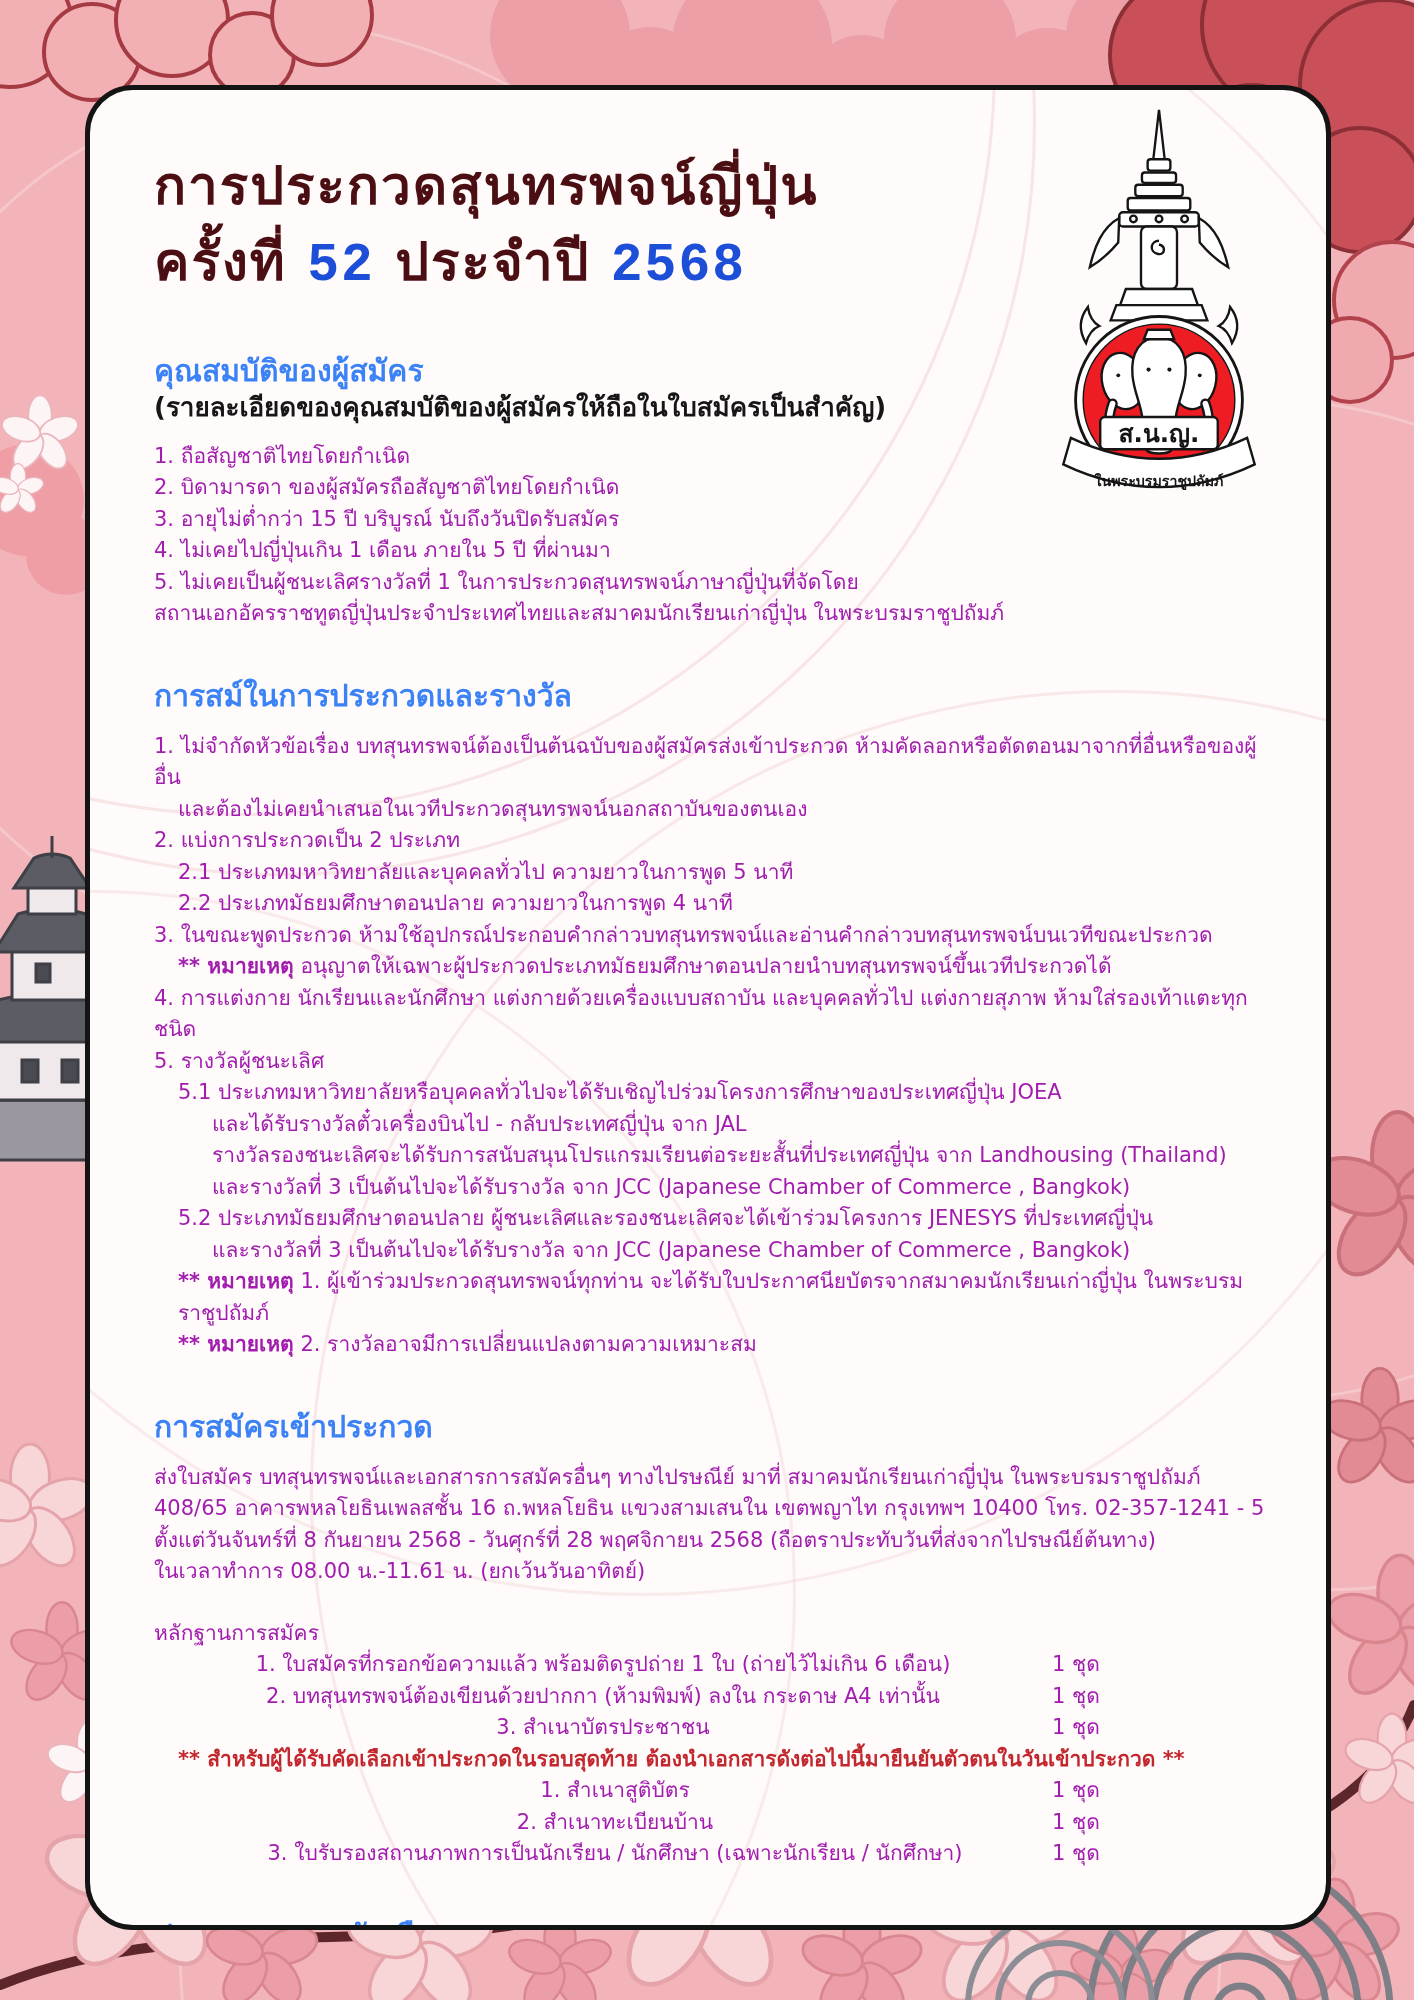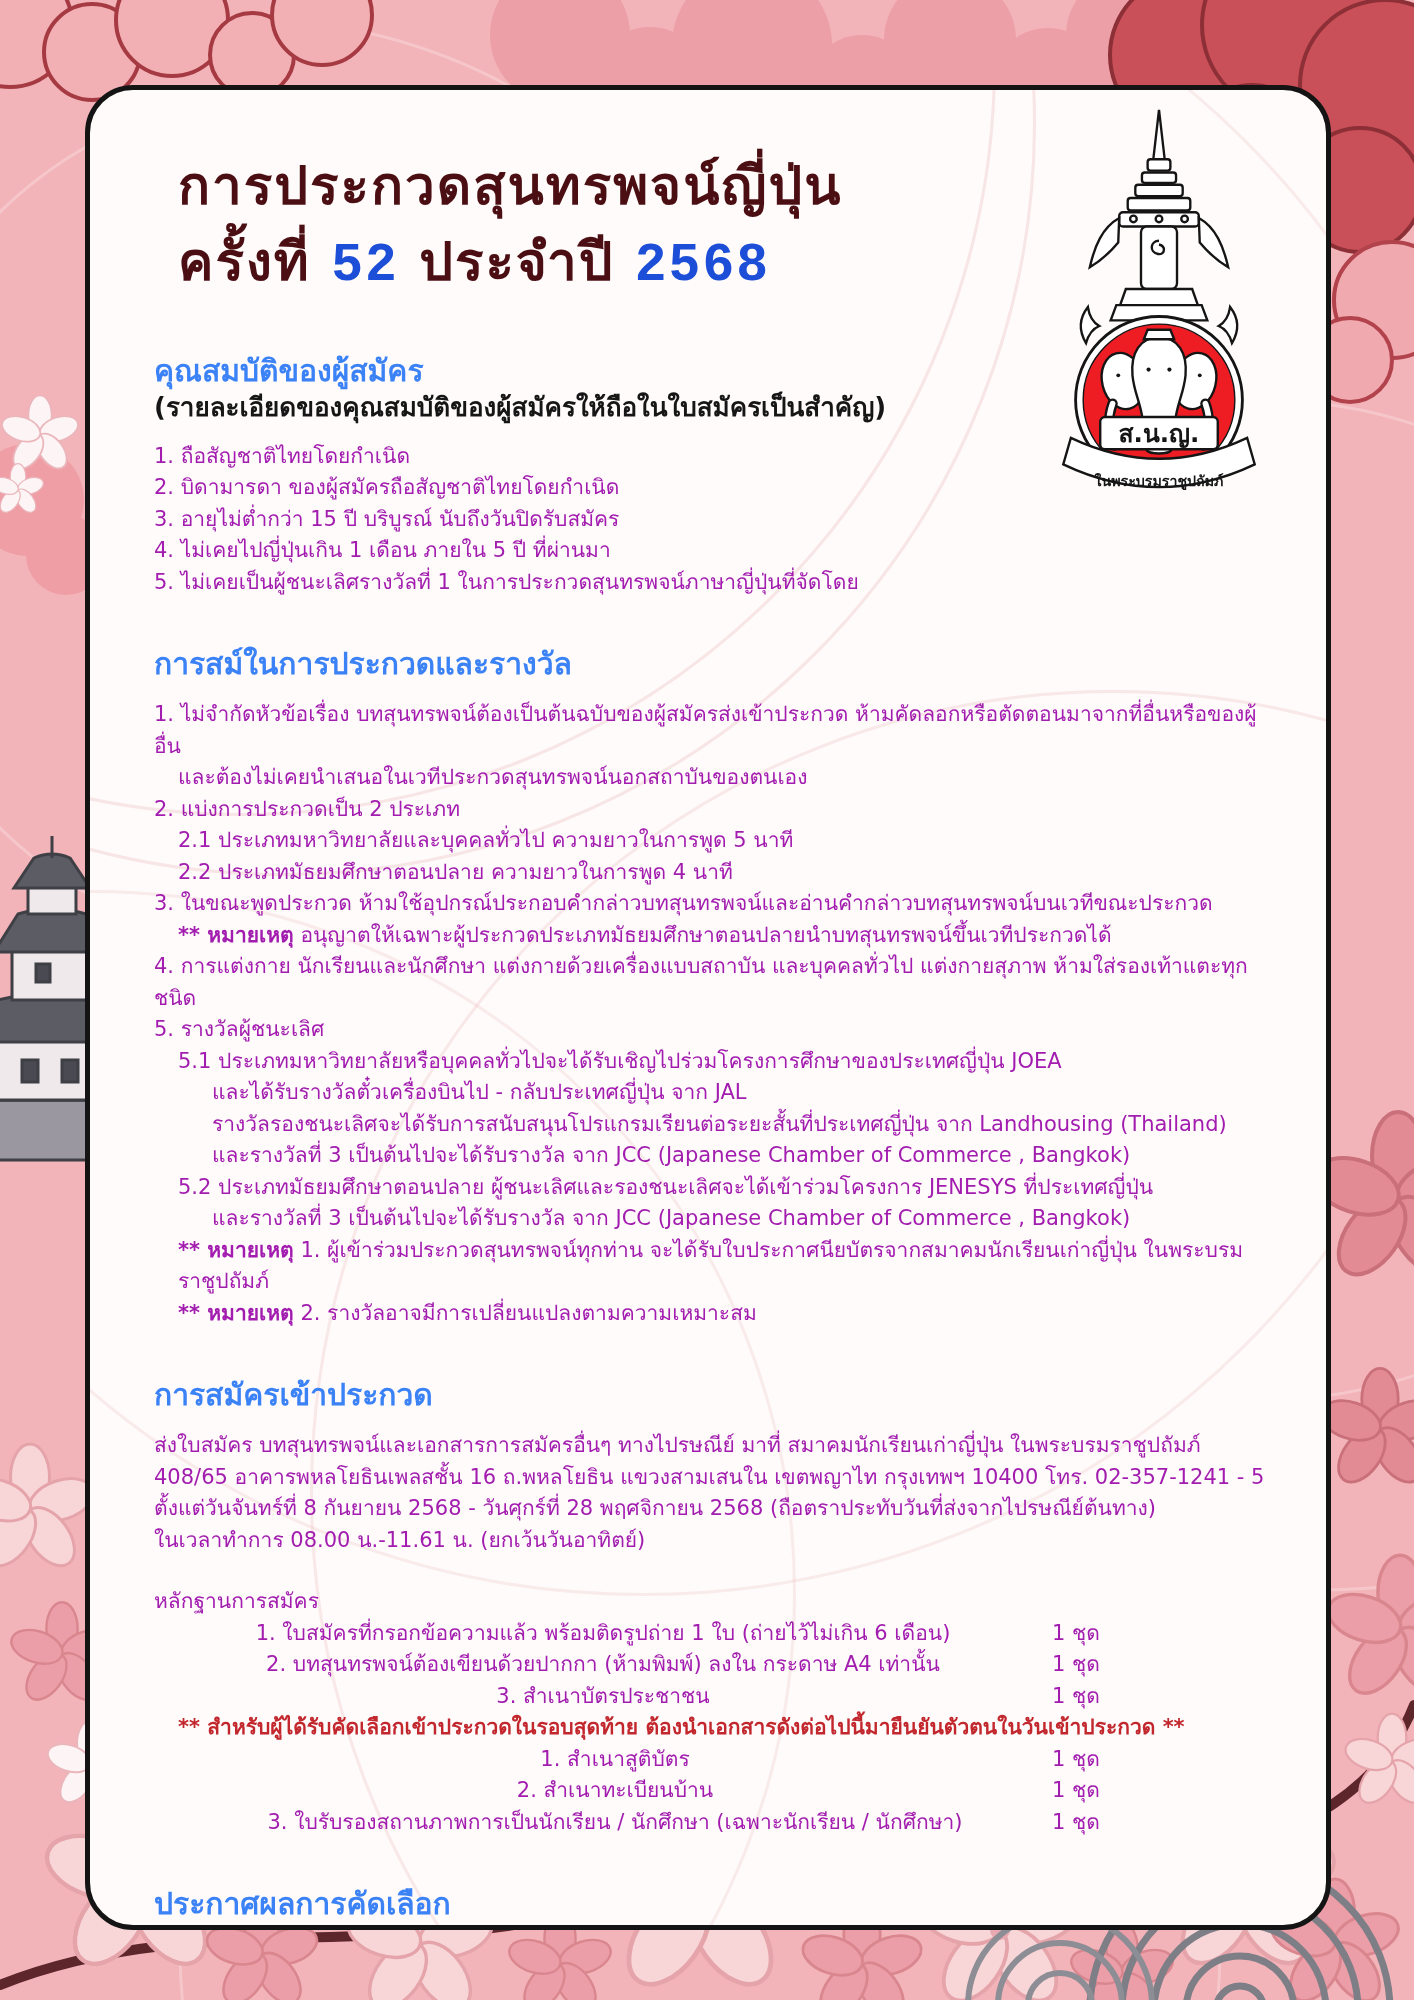--- a/index.html
+++ b/index.html
@@ -26,21 +26,21 @@
   
   .title{font-weight:800;color:#4b0e13;font-size:53px;line-height:1.44;letter-spacing:2px;max-width:880px;}
   .title .num{color:#1d4ed8;font-family:Liberation Mono, monospace;}
   
   .sec-h{font-size:30px;font-weight:700;color:#3b82f6;line-height:1.3;}
   .sec-sub{font-size:26px;font-weight:700;color:#161616;line-height:1.35;}
   .line{font-size:21px;line-height:1.5;color:#a21caf;}
   .ind1{padding-left:24px;}
   .ind2{padding-left:58px;}
   .pre{font-weight:700;}
-  .m-title{margin-top:12px;margin-left:24px;}
+  .m-title{margin-top:12px;}
   .m-sec{margin-top:46px;}
   .m-list{margin-top:16px;}
   .m-par{margin-top:16px;}
   .red-note{color:#c3272e;font-weight:700;}
   .doc-row{display:flex;}
   .doc-row .desc{flex:0 0 898px;text-align:center;}
   .doc-row .qty{flex:0 0 auto;}
   
   .emblem{position:absolute;top:14px;right:58px;width:218px;height:408px;z-index:3;}
 </style>
@@ -231,20 +231,21 @@
 
     <div class="m-sec">
       <div class="sec-h">คุณสมบัติของผู้สมัคร</div>
       <div class="sec-sub">(รายละเอียดของคุณสมบัติของผู้สมัครให้ถือในใบสมัครเป็นสำคัญ)</div>
       <div class="m-list">
         <div class="line">1. ถือสัญชาติไทยโดยกำเนิด</div>
         <div class="line">2. บิดามารดา ของผู้สมัครถือสัญชาติไทยโดยกำเนิด</div>
         <div class="line">3. อายุไม่ต่ำกว่า 15 ปี บริบูรณ์ นับถึงวันปิดรับสมัคร</div>
         <div class="line">4. ไม่เคยไปญี่ปุ่นเกิน 1 เดือน ภายใน 5 ปี ที่ผ่านมา</div>
         <div class="line">5. ไม่เคยเป็นผู้ชนะเลิศรางวัลที่ 1 ในการประกวดสุนทรพจน์ภาษาญี่ปุ่นที่จัดโดย</div>
+        <div class="line">สถานเอกอัครราชทูตญี่ปุ่นประจำประเทศไทยและสมาคมนักเรียนเก่าญี่ปุ่น ในพระบรมราชูปถัมภ์</div>
       </div>
     </div>
 
     <div class="m-sec">
       <div class="sec-h">การสม์ในการประกวดและรางวัล</div>
       <div class="m-list">
         <div class="line">1.  ไม่จำกัดหัวข้อเรื่อง บทสุนทรพจน์ต้องเป็นต้นฉบับของผู้สมัครส่งเข้าประกวด ห้ามคัดลอกหรือตัดตอนมาจากที่อื่นหรือของผู้อื่น</div>
         <div class="line ind1">และต้องไม่เคยนำเสนอในเวทีประกวดสุนทรพจน์นอกสถาบันของตนเอง</div>
         <div class="line">2. แบ่งการประกวดเป็น 2 ประเภท</div>
         <div class="line ind1">2.1  ประเภทมหาวิทยาลัยและบุคคลทั่วไป ความยาวในการพูด 5 นาที</div>

